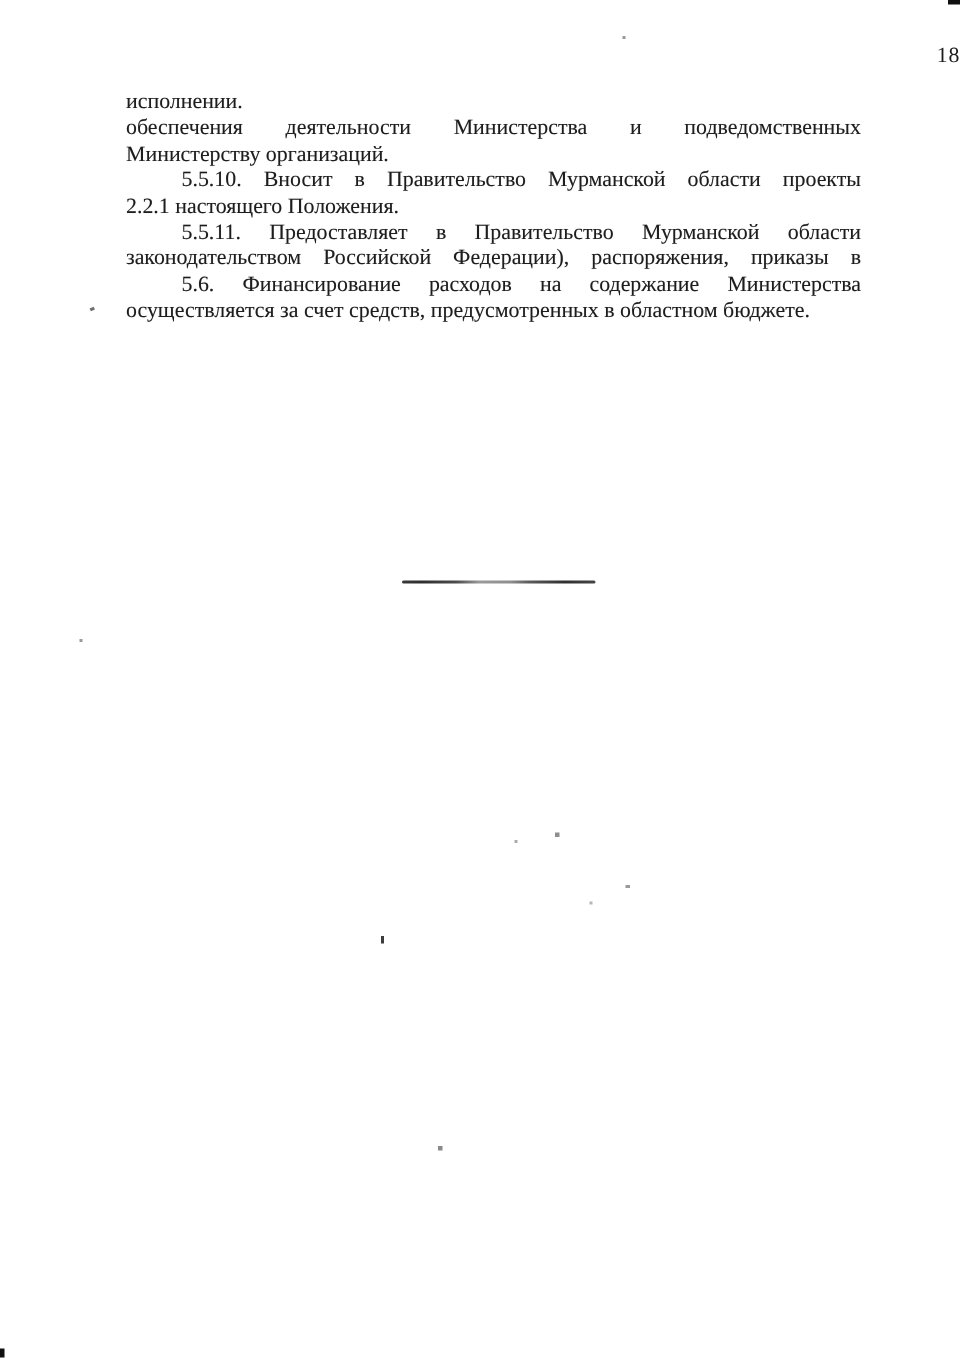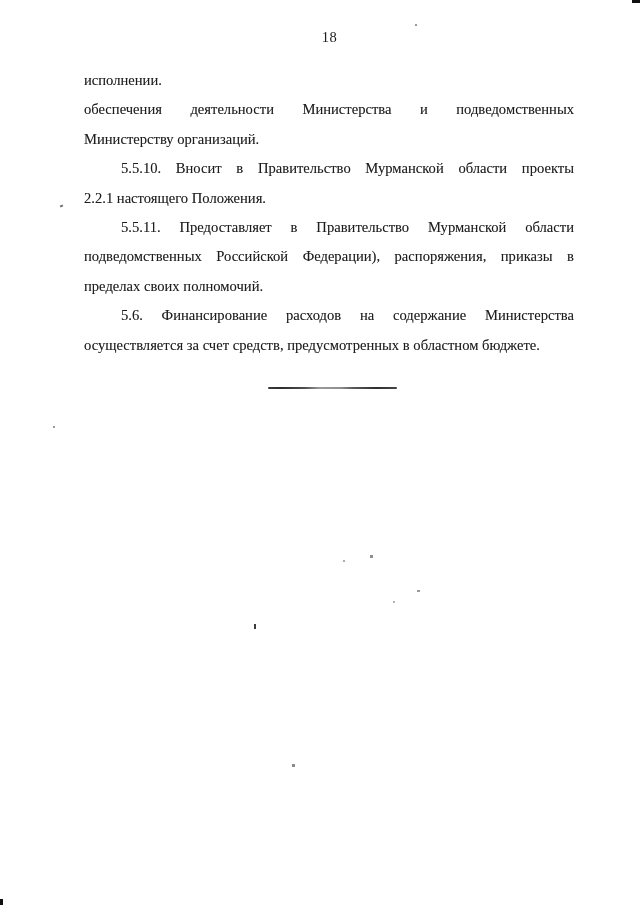--- a/index.html
+++ b/index.html
@@ -12,42 +12,41 @@
     background: #ffffff;
     position: relative;
     overflow: hidden;
     font-family: "Liberation Serif", serif;
   }
   .page-number {
     position: absolute;
     top: 29px;
     left: 0;
     right: 0;
-    text-align: center;
+    text-align: right;
     text-indent: 19px;
     font-size: 14.5px;
     letter-spacing: 0.5px;
     color: #1c1c1c;
   }
   .text-block {
     position: absolute;
     left: 84px;
     top: 60px;
     width: 490px;
     color: #1d1d1d;
     font-size: 14.6px;
     line-height: 17.4px;
     text-shadow: 0 0 0.5px rgba(25,25,25,0.35);
   }
   .ln {
     text-align: justify;
     text-align-last: justify;
     height: 17.4px;
     white-space: normal;
-    margin-top: 12px;
   }
   .ln.first { text-indent: 37px; }
   .ln.last  { text-align-last: left; }
   .divider {
     position: absolute;
     left: 268px;
     top: 387px;
     width: 129px;
     height: 2px;
     border-radius: 1px;
@@ -65,22 +64,21 @@
 
   <div class="page-number">18</div>
 
   <div class="text-block">
     <div class="ln last">исполнении.</div>
     <div class="ln">обеспечения деятельности Министерства и подведомственных</div>
     <div class="ln last">Министерству организаций.</div>
     <div class="ln first">5.5.10. Вносит в Правительство Мурманской области проекты</div>
     <div class="ln last">2.2.1 настоящего Положения.</div>
     <div class="ln first">5.5.11. Предоставляет в Правительство Мурманской области</div>
-    <div class="ln">подведомственных Российской Федерации), распоряжения, приказы в</div>
-    <div class="ln last">пределах своих полномочий.</div>
+    <div class="ln">законодательством Российской Федерации), распоряжения, приказы в</div>
     <div class="ln first">5.6. Финансирование расходов на содержание Министерства</div>
     <div class="ln last">осуществляется за счет средств, предусмотренных в областном бюджете.</div>
   </div>
 
   <div class="divider"></div>
 
   <div class="speck" style="left:632px; top:0; width:8px; height:3px; background:#101010;"></div>
   <div class="speck" style="left:415px; top:24px; width:2px; height:2px; background:#9a9a9a;"></div>
   <div class="speck" style="left:60px; top:205px; width:3px; height:2px; background:#6e6e6e; transform:rotate(-25deg);"></div>
   <div class="speck" style="left:53px; top:426px; width:2px; height:2px; background:#9a9a9a;"></div>

